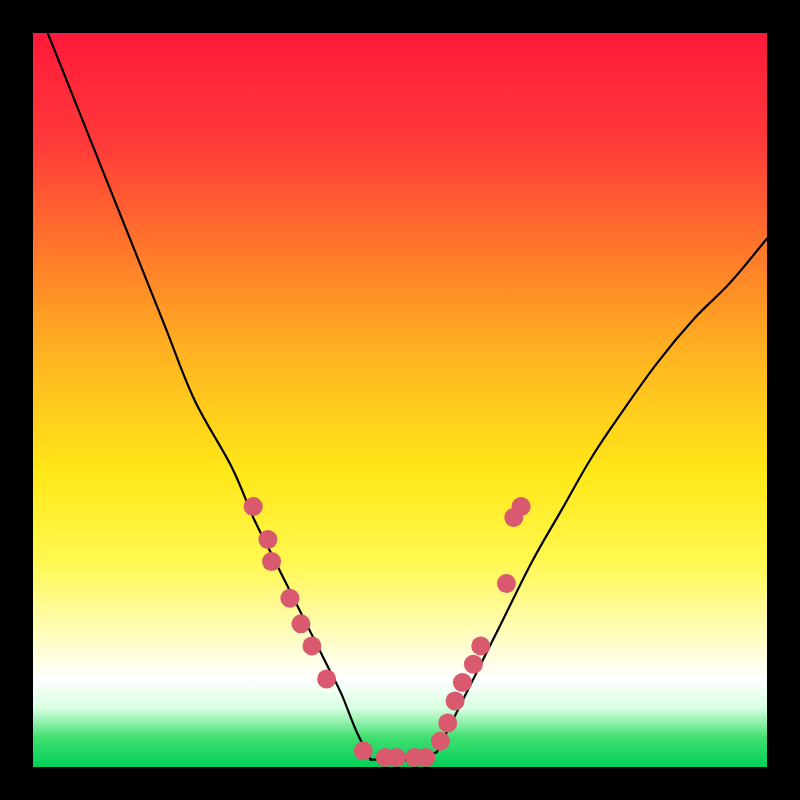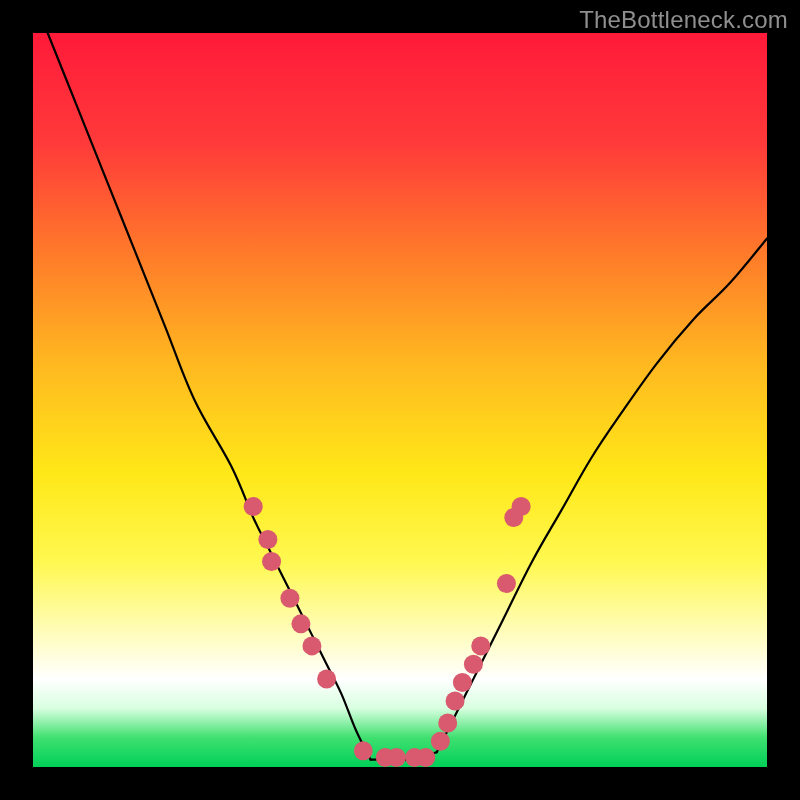--- a/index.html
+++ b/index.html
@@ -78,14 +78,13 @@
         <circle cx="422.04999999999995" cy="667.94" r="9.5" fill="#d9596e"></circle>
         <circle cx="429.39" cy="649.59" r="9.5" fill="#d9596e"></circle>
         <circle cx="440.4" cy="631.24" r="9.5" fill="#d9596e"></circle>
         <circle cx="447.74" cy="612.89" r="9.5" fill="#d9596e"></circle>
         <circle cx="473.43" cy="550.5" r="9.5" fill="#d9596e"></circle>
         <circle cx="480.77000000000004" cy="484.43999999999994" r="9.5" fill="#d9596e"></circle>
         <circle cx="488.11" cy="473.43" r="9.5" fill="#d9596e"></circle>
       </g>
   </svg>
 
-  <div class="watermark">TheBottleneck.com</div>
 </div>
 
 </body></html>

